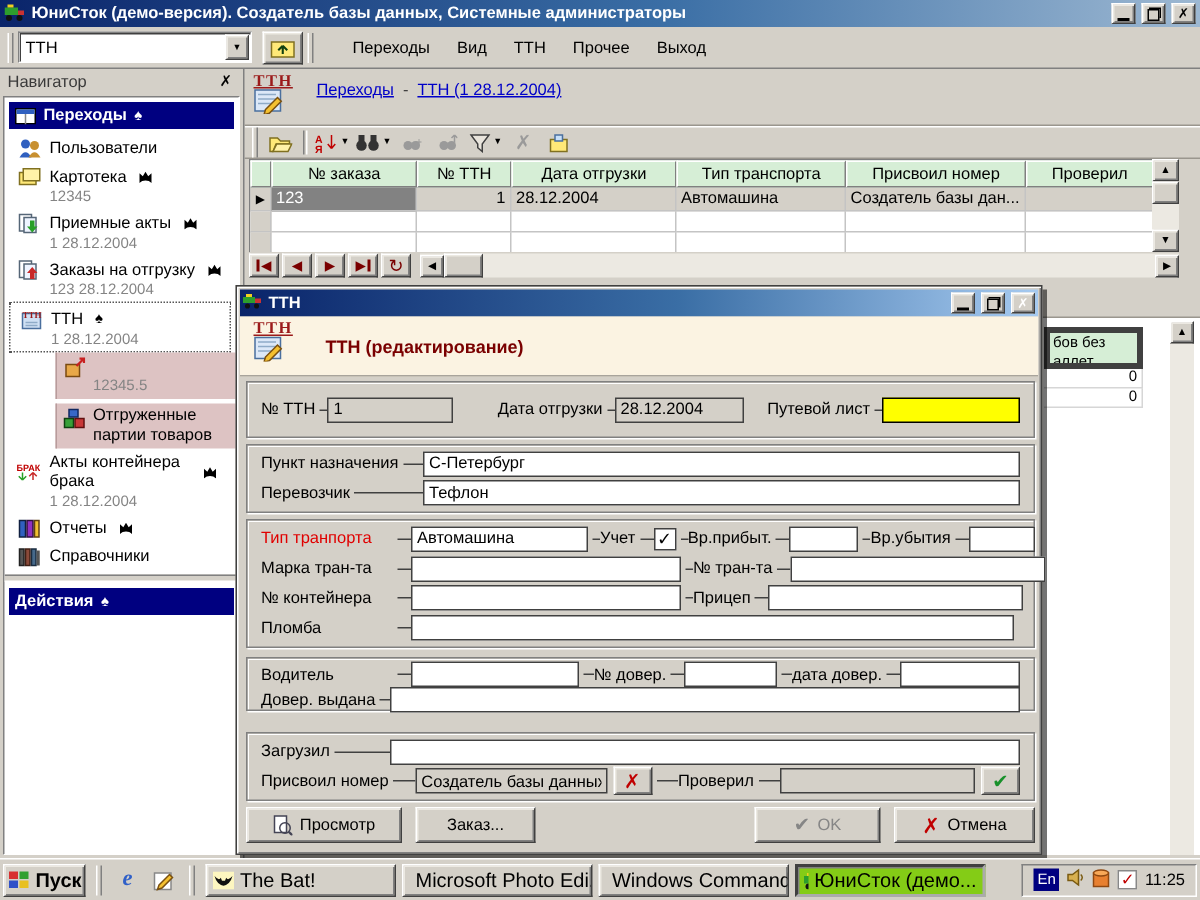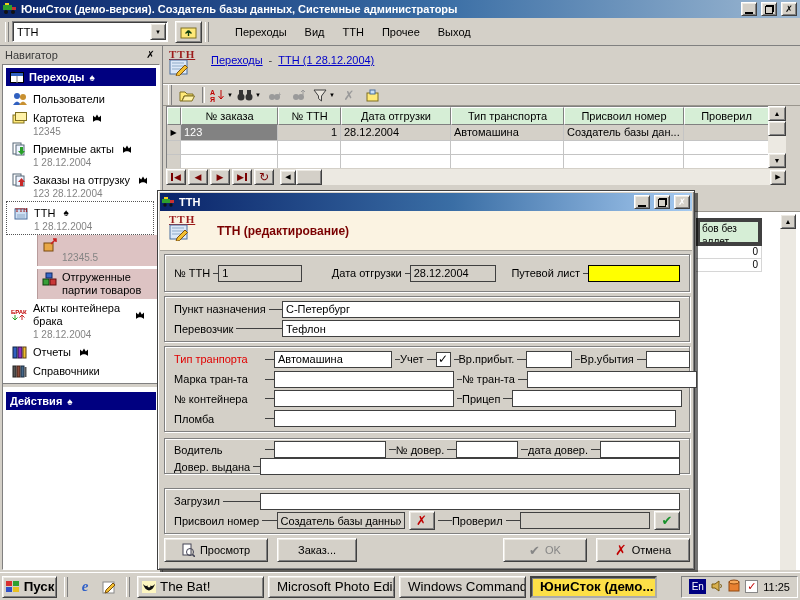--- a/index.html
+++ b/index.html
@@ -104,21 +104,21 @@
 .redx{color:#c00000;font-size:13px}
 .grnv{color:#18912b;font-size:13px}
 .dlgbtns{position:absolute;left:6px;top:346px;width:526px;height:26px;display:flex;gap:9px;align-items:center}
 .btn{height:24px;padding:0 10px;display:flex;align-items:center;justify-content:center;gap:5px;font:inherit}
 .btn.dis{color:#868686}
 
 .taskbar{position:absolute;left:0;top:572px;width:800px;height:28px;background:#d4d0c8;border-top:1px solid #fff;display:flex;align-items:center;gap:4px;padding:0 2px;z-index:6}
 .start{width:55px;height:22px;font-weight:bold;display:flex;gap:4px;align-items:center;justify-content:center;flex:none}
 .qicon{width:20px;height:20px;display:flex;align-items:center;justify-content:center;flex:none}
 .task{width:127px;height:22px;display:flex;align-items:center;gap:4px;padding:0 4px;overflow:hidden;white-space:nowrap;flex:none}
-.task.active{border-color:#404040 #fff #fff #404040;box-shadow:inset 1px 1px 0 #808080;background:#fde047;font-weight:bold}
+.task.active{border-color:#404040 #fff #fff #404040;box-shadow:inset 1px 1px 0 #808080;background:#84cc16;font-weight:normal}
 .tray{margin-left:auto;height:22px;border:1px solid;border-color:#808080 #fff #fff #808080;display:flex;align-items:center;gap:5px;padding:0 7px;flex:none}
 .en{width:17px;height:15px;background:#000080;color:#fff;font-size:10px;display:flex;align-items:center;justify-content:center}
 .photoic{width:13px;height:13px;border-radius:50%;background:conic-gradient(#e03030,#f0c000,#30a030,#3060c0,#e03030)}
 .trchk{width:13px;height:13px;background:#fff;border:1px solid #888;color:#c00000;font-weight:bold;font-size:11px;display:flex;align-items:center;justify-content:center}
 </style>
 </head>
 <body>
 
 <div class="screen">
 

